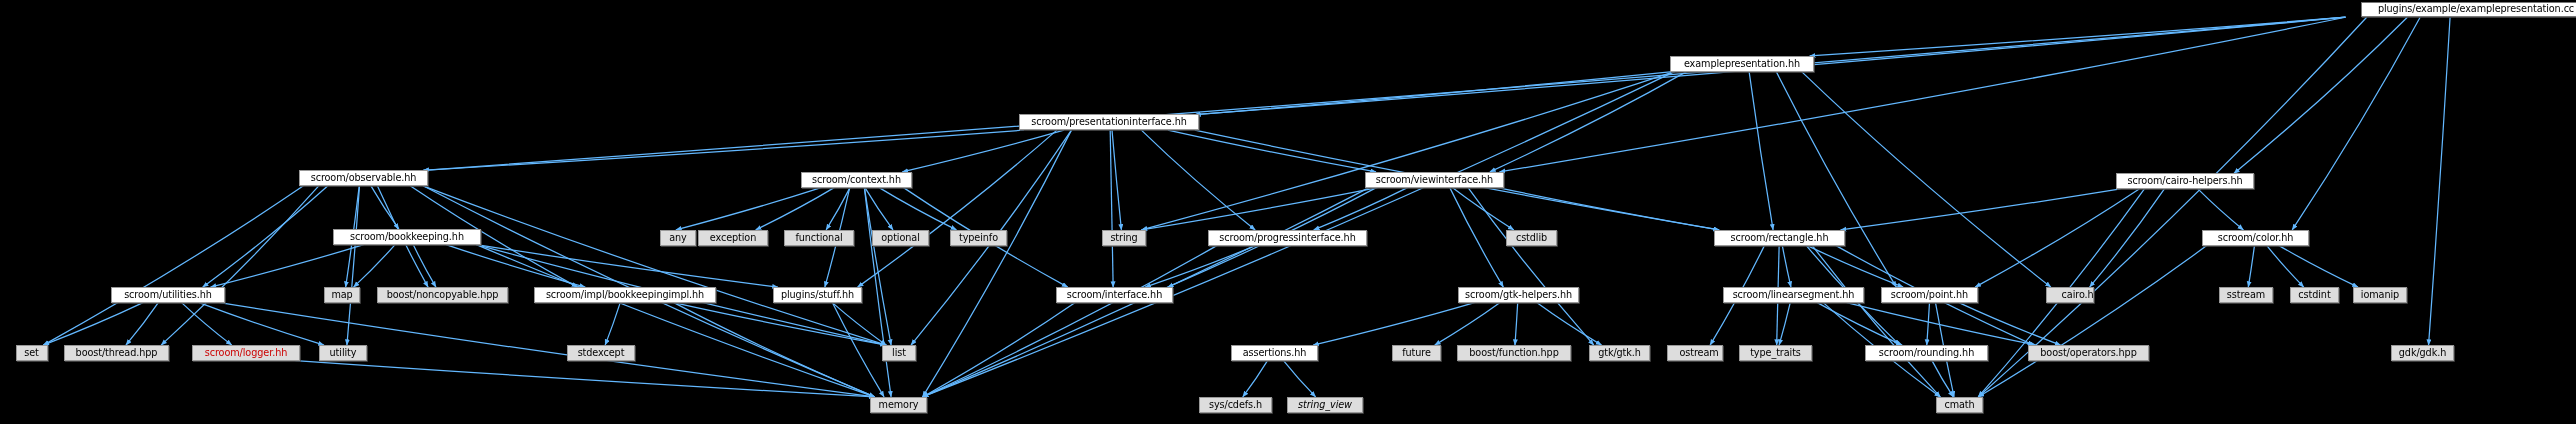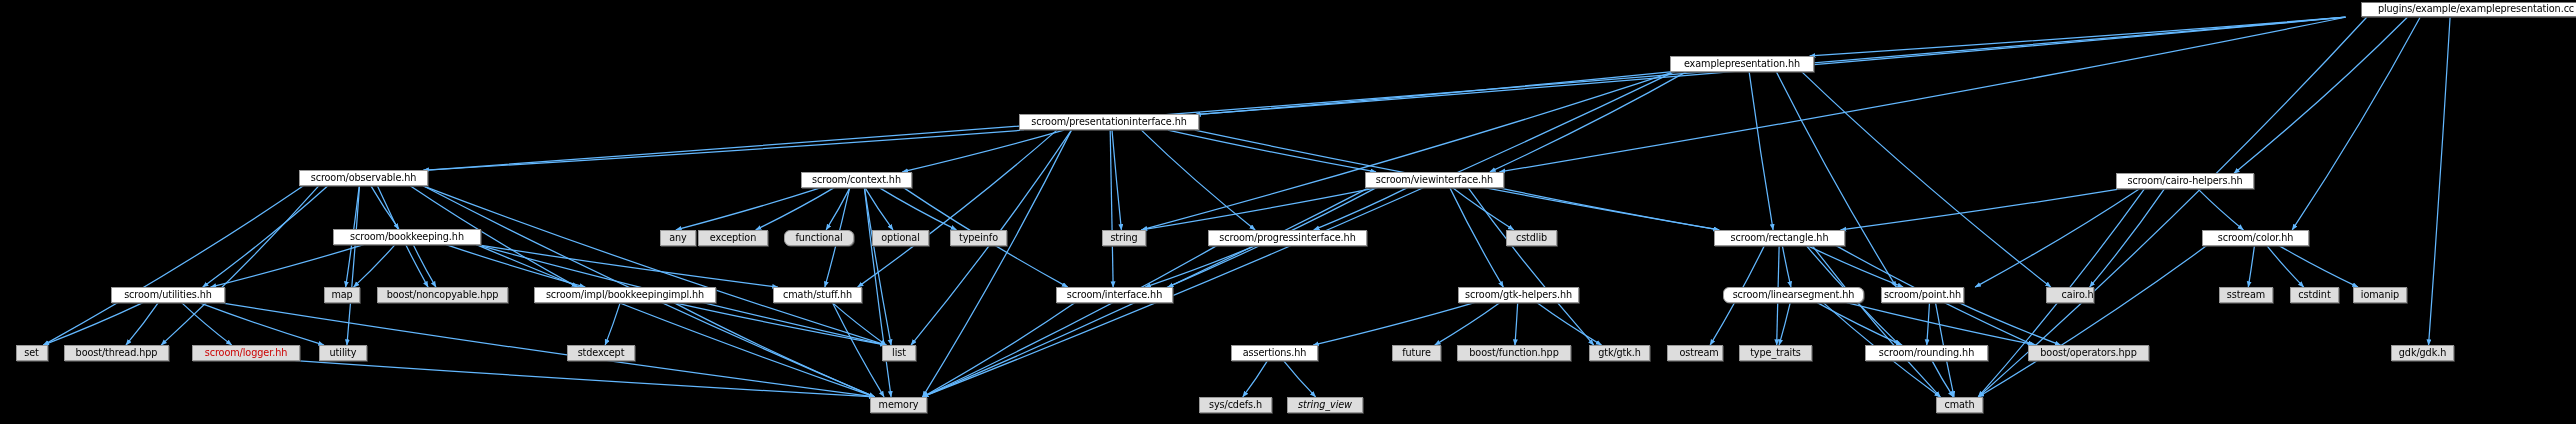--- a/index.html
+++ b/index.html
@@ -175,21 +175,21 @@
       </div>
       <div class="node" style="left: 333px; top: 229px; width: 148px;">
         <span>scroom/bookkeeping.hh</span>
       </div>
       <div class="node sys" style="left: 644px; top: 230px; width: 36px; margin-left: 16px;">
         <span>any</span>
       </div>
       <div class="node sys" style="left: 698px; top: 230px; width: 70px;">
         <span>exception</span>
       </div>
-      <div class="node sys" style="left: 784px; top: 230px; width: 70px; border-radius: 6px;">
+      <div class="node sys" style="left: 784px; top: 230px; width: 70px;">
         <span>functional</span>
       </div>
       <div class="node sys" style="left: 872px; top: 230px; width: 57px;">
         <span>optional</span>
       </div>
       <div class="node sys" style="left: 950px; top: 230px; width: 57px;">
         <span>typeinfo</span>
       </div>
       <div class="node sys" style="left: 1102px; top: 230px; width: 44px;">
         <span>string</span>
@@ -212,32 +212,32 @@
       <div class="node sys" style="left: 324px; top: 287px; width: 36px;">
         <span>map</span>
       </div>
       <div class="node sys" style="left: 377px; top: 287px; width: 131px;">
         <span>boost/noncopyable.hpp</span>
       </div>
       <div class="node" style="left: 534px; top: 287px; width: 182px;">
         <span>scroom/impl/bookkeepingimpl.hh</span>
       </div>
       <div class="node" style="left: 773px; top: 287px; width: 89px;">
-        <span>cmath/stuff.hh</span>
+        <span>plugins/stuff.hh</span>
       </div>
       <div class="node" style="left: 1056px; top: 287px; width: 117px;">
         <span>scroom/interface.hh</span>
       </div>
       <div class="node" style="left: 1458px; top: 287px; width: 121px;">
         <span>scroom/gtk-helpers.hh</span>
       </div>
-      <div class="node" style="left: 1723px; top: 287px; width: 141px; border-radius: 6px;">
+      <div class="node" style="left: 1723px; top: 287px; width: 141px;">
         <span>scroom/linearsegment.hh</span>
       </div>
-      <div class="node" style="left: 1881px; top: 287px; width: 83px;">
+      <div class="node" style="left: 1881px; top: 287px; width: 97px;">
         <span>scroom/point.hh</span>
       </div>
       <div class="node sys" style="left: 2046px; top: 287px; width: 48px; padding-left: 19px;">
         <span>cairo.h</span>
       </div>
       <div class="node sys" style="left: 2219px; top: 287px; width: 54px;">
         <span>sstream</span>
       </div>
       <div class="node sys" style="left: 2290px; top: 287px; width: 49px;">
         <span>cstdint</span>

